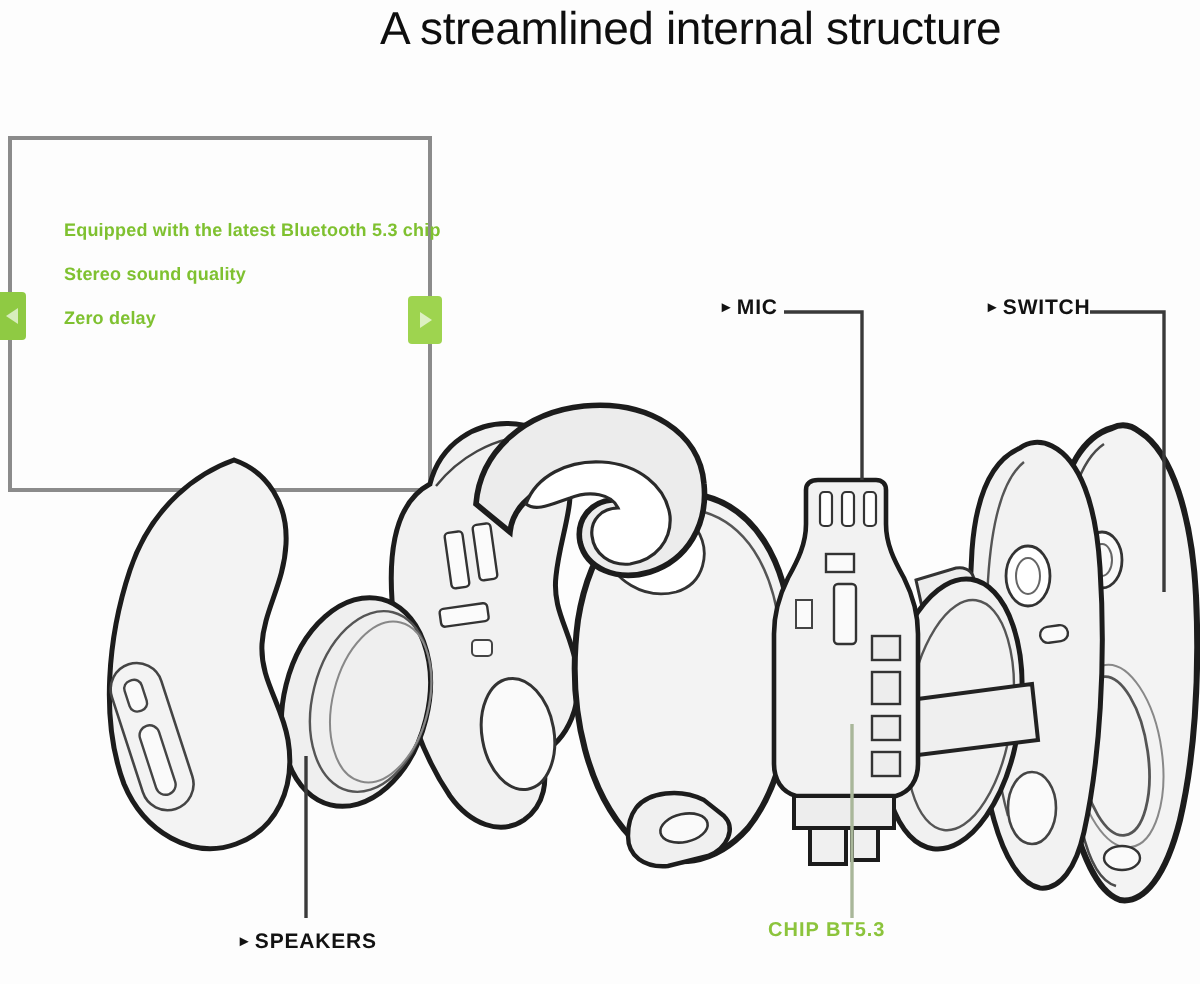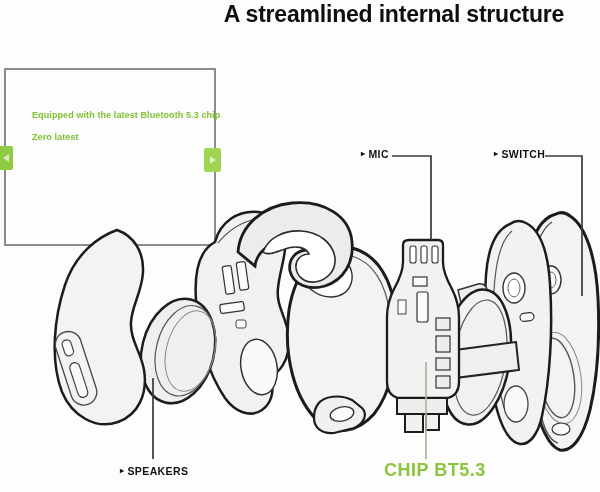--- a/index.html
+++ b/index.html
@@ -3,21 +3,21 @@
 <meta charset="utf-8">
 <style>
   html,body { margin:0; padding:0; background:#e8e8e8; }
   .page {
     position:relative; width:600px; height:492px; margin:0 auto;
     background:#fdfdfd; overflow:hidden;
     font-family:"Liberation Sans", sans-serif;
   }
   .page-title {
     position:absolute; left:190px; right:2px; top:1px;
-    text-align:center; font-size:23px; font-weight:bold;
+    font-size:23px; font-weight:normal;
     color:#0e0e0e; letter-spacing:-0.2px; white-space:nowrap;
   }
   .feature-box {
     position:absolute; left:4px; top:68px; width:212px; height:178px;
     border:2px solid #8b8b8b; box-sizing:border-box; background:#fdfdfd;
   }
   .feature-list {
     list-style:none; margin:0; padding:40px 0 0 26px;
   }
   .feature-list li {
@@ -43,35 +43,36 @@
     position:absolute; z-index:6; display:flex; align-items:center; gap:3px;
     font-size:10.5px; font-weight:bold; color:#121212; letter-spacing:0.4px;
     white-space:nowrap;
   }
   .callout .arr { font-size:8px; line-height:1; color:#121212; }
   .callout-mic      { left:361px; top:148px; }
   .callout-switch   { left:494px; top:148px; }
   .callout-speakers { left:120px; top:465px; }
   .callout-chip {
     position:absolute; z-index:6; left:384px; top:460px;
-    font-size:18px; font-weight:bold; color:#8cc43c; letter-spacing:0.5px;
+    font-size:10px; font-weight:bold; color:#8cc43c; letter-spacing:0.5px;
     white-space:nowrap;
   }
 </style>
 </head>
 <body>
 
 <div class="page">
 
   <div class="page-title">A streamlined internal structure</div>
 
   <div class="feature-box">
     <ul class="feature-list">
       <li>Equipped with the latest Bluetooth 5.3 chip</li>
-      <li>Zero latest</li>
+      <li>Stereo sound quality</li>
+      <li>Zero delay</li>
     </ul>
   </div>
 
   <div class="handle handle-left">
     <span class="tri-left"></span>
   </div>
   <div class="handle handle-right">
     <span class="tri-right"></span>
   </div>
 

